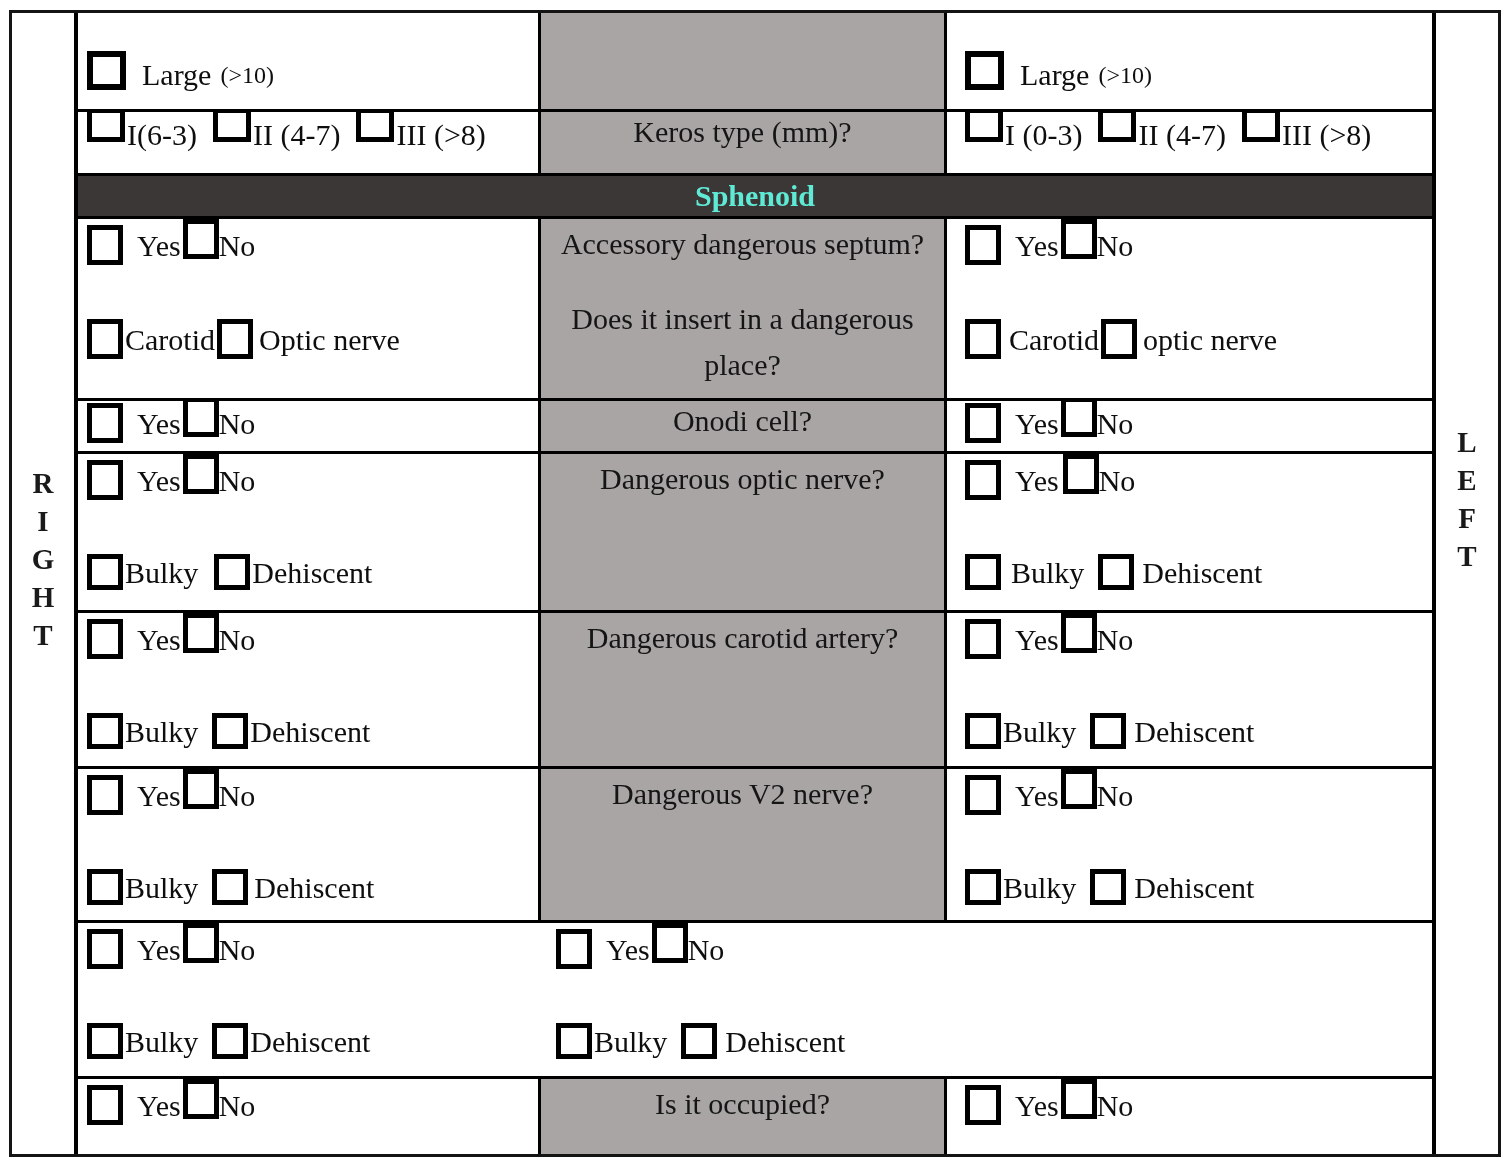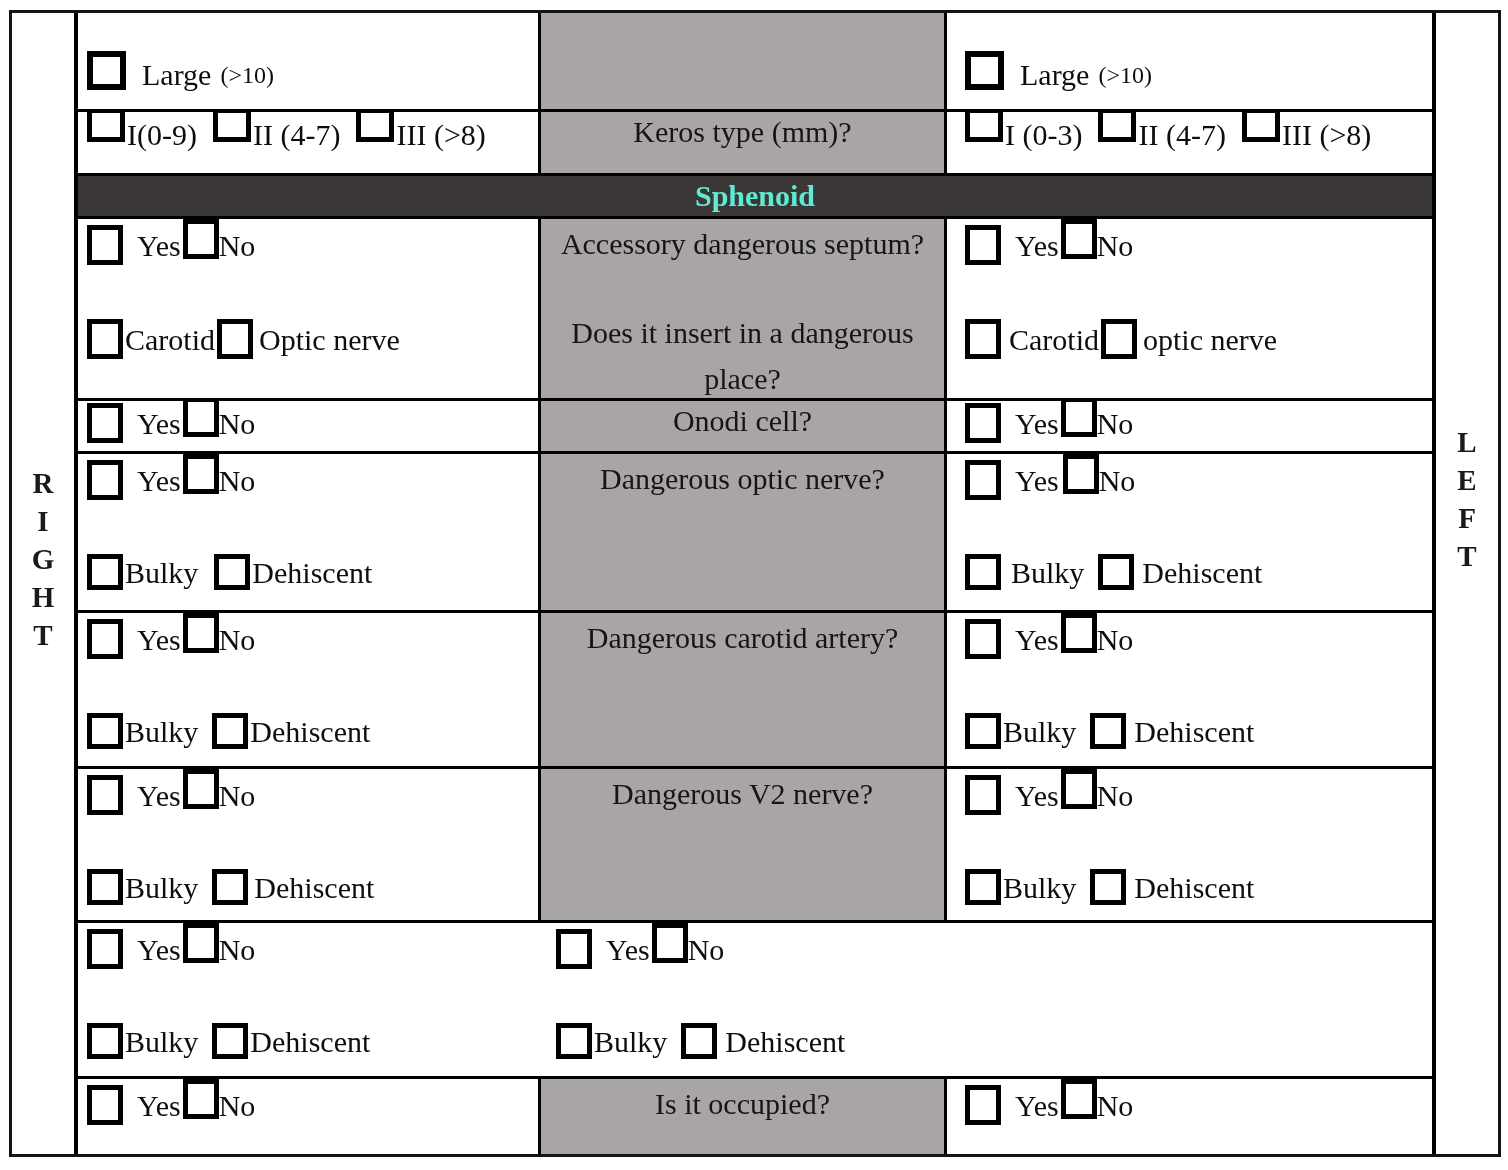--- a/index.html
+++ b/index.html
@@ -89,21 +89,21 @@
     border-right: 3px solid #000;
     display: flex; flex-direction: column; align-items: center;
     text-align: center;
     font-size: 30px;
     color: #151515;
     overflow: hidden;
   }
   .q-center { justify-content: flex-start; }
   .q-top { padding-top: 5px; }
   .q { line-height: 40px; }
-  .q.wrap { max-width: 392px; line-height: 46px; margin-top: 46px; }
+  .q.wrap { max-width: 392px; line-height: 46px; margin-top: 32px; }
 
   .cbg { display: flex; align-items: center; height: 42px; flex: none; }
   .gap50 { margin-top: 50px; }
   .gap44 { margin-top: 52px; }
 
   .lbl { font-size: 30px; line-height: 40px; white-space: pre; color: #0e0e0e; }
   .sm  { font-size: 24px; line-height: 40px; margin-left: 9px; }
 
   .cb {
     width: 36px; height: 40px;
@@ -158,21 +158,21 @@
             <span class="lbl">Large</span>
             <span class="lbl sm">(&gt;10)</span>
           </div>
         </div>
       </div>
 
       <div class="trow h-r2">
         <div class="lcell pt2">
           <div class="cbg">
             <span class="cb keros mr2"></span>
-            <span class="lbl">I(0-9)</span>
+            <span class="lbl">I(6-3)</span>
             <span class="cb keros ml16 mr2"></span>
             <span class="lbl">II (4-7)</span>
             <span class="cb keros ml16 mr2"></span>
             <span class="lbl">III (&gt;8)</span>
           </div>
         </div>
         <div class="ccell q-center">
           <div class="q">Keros type (mm)?</div>
         </div>
         <div class="rcell pt2">

